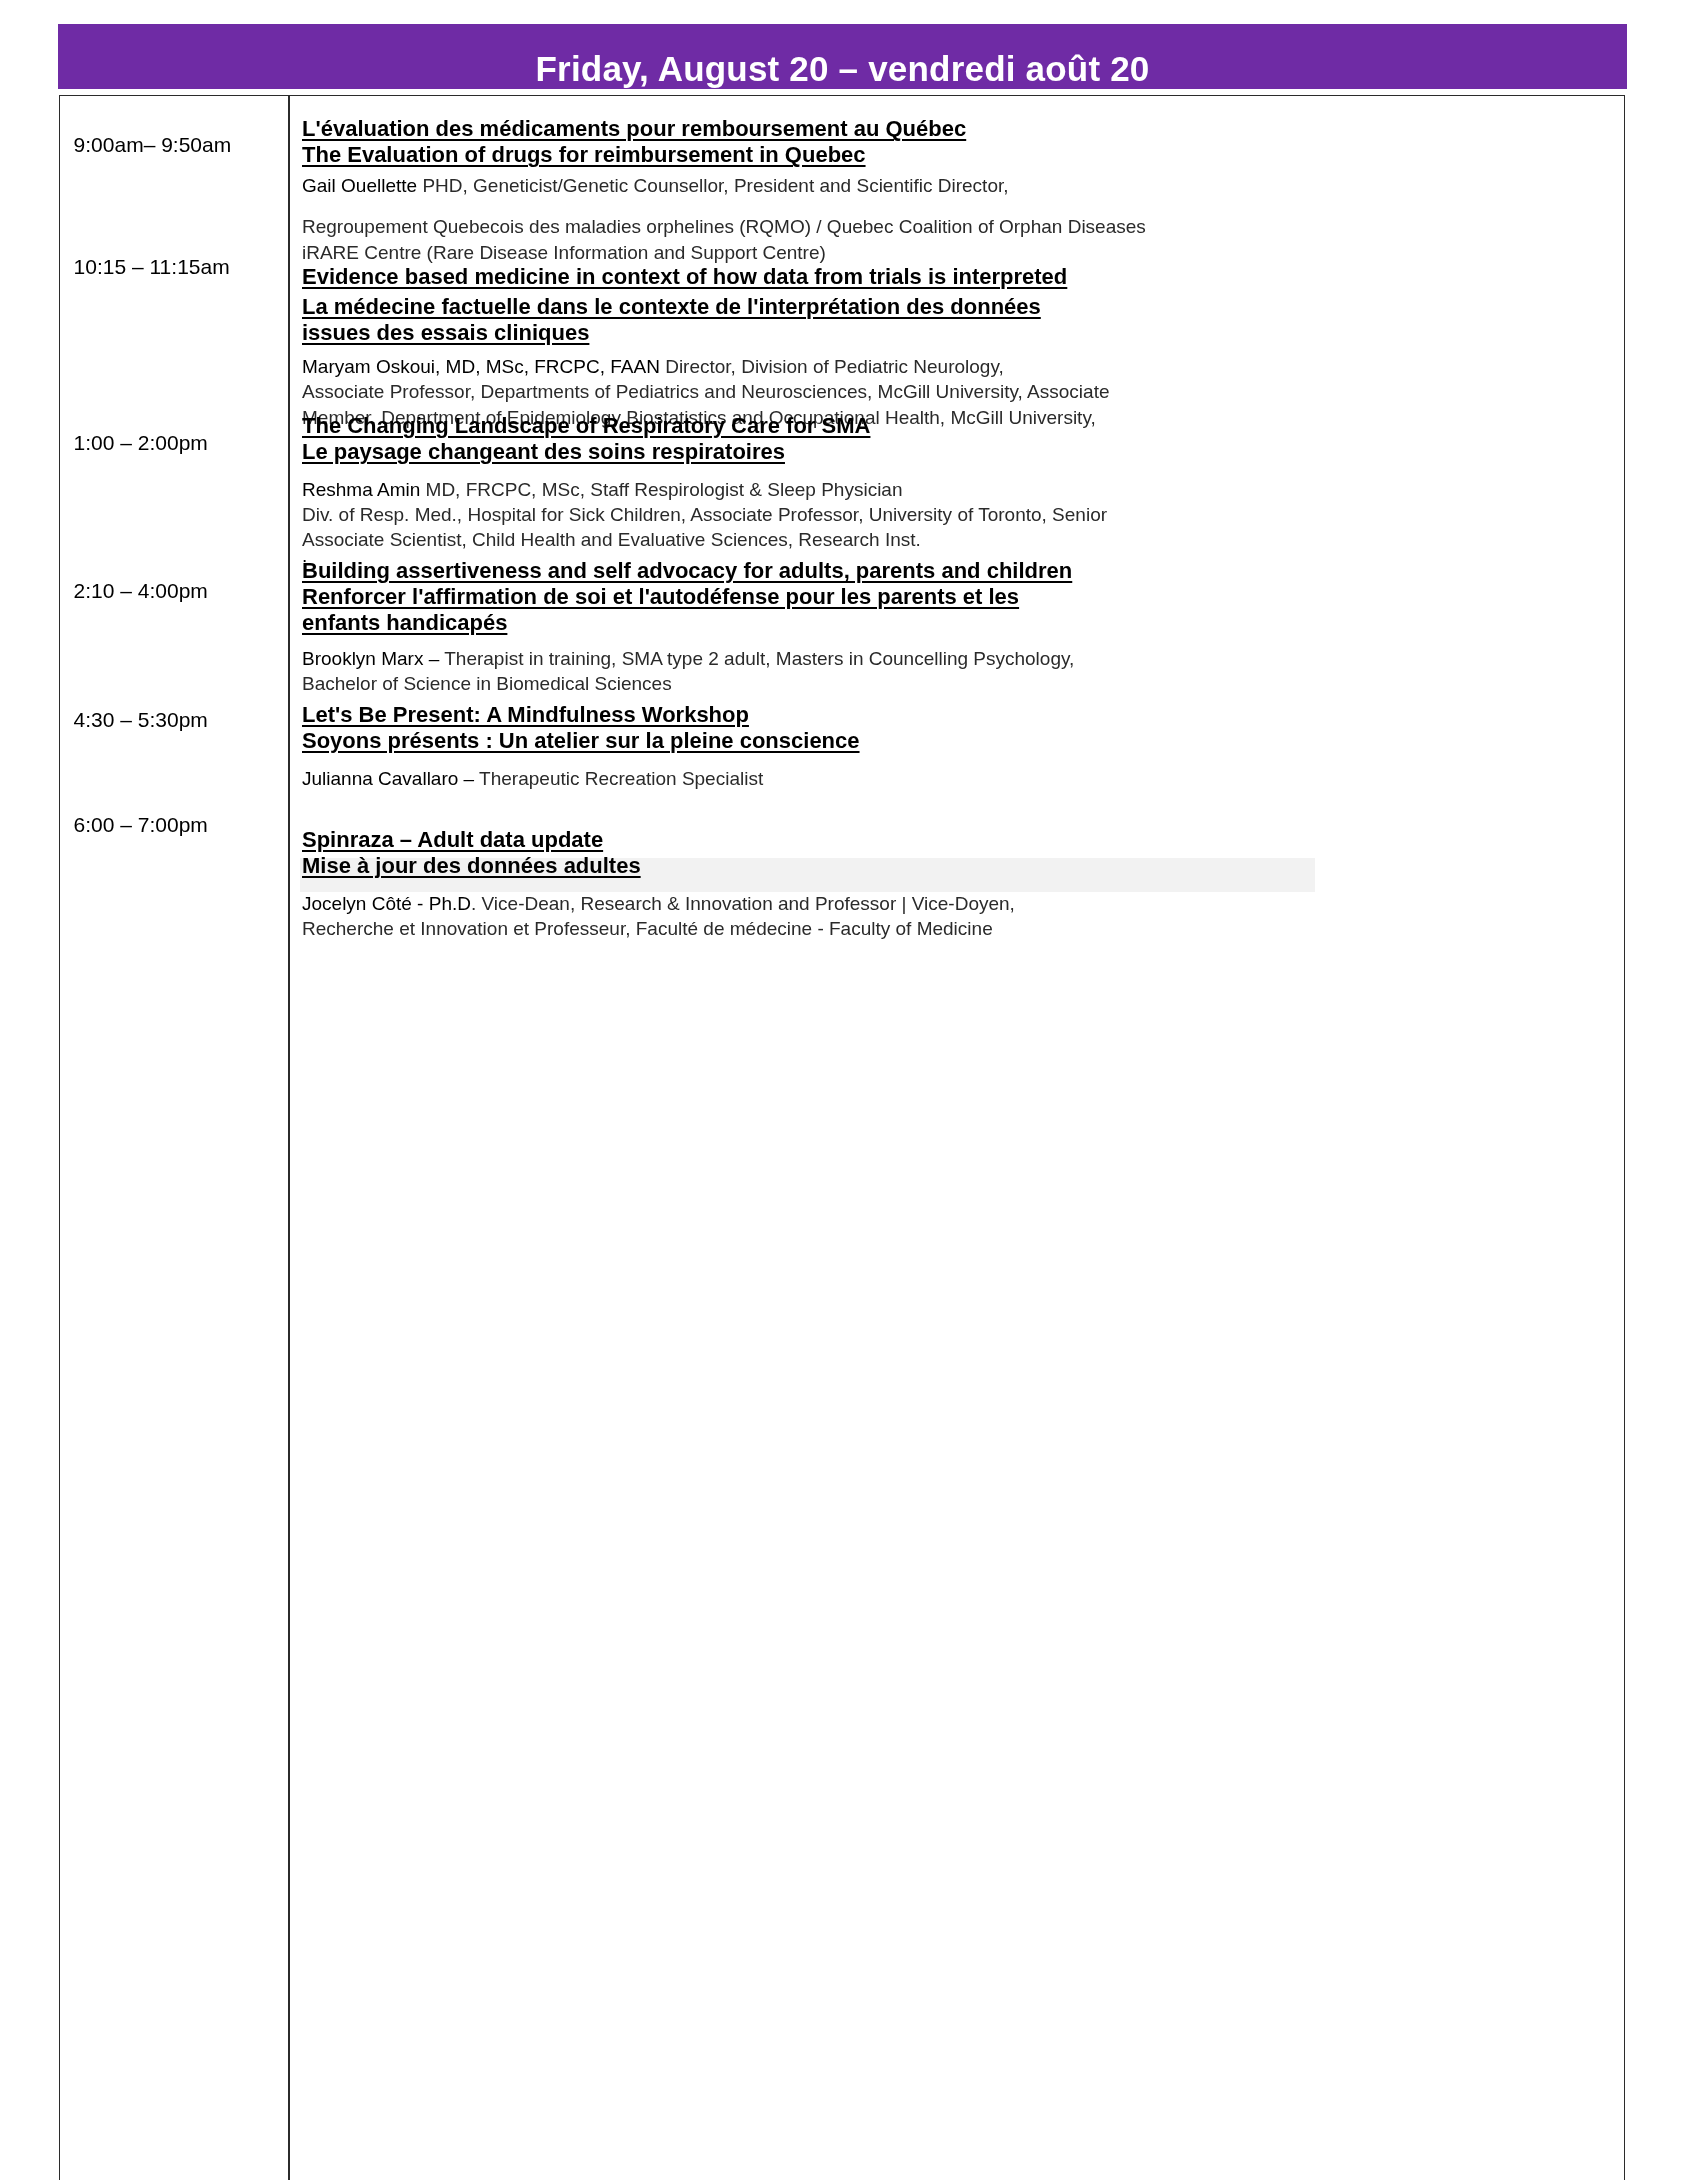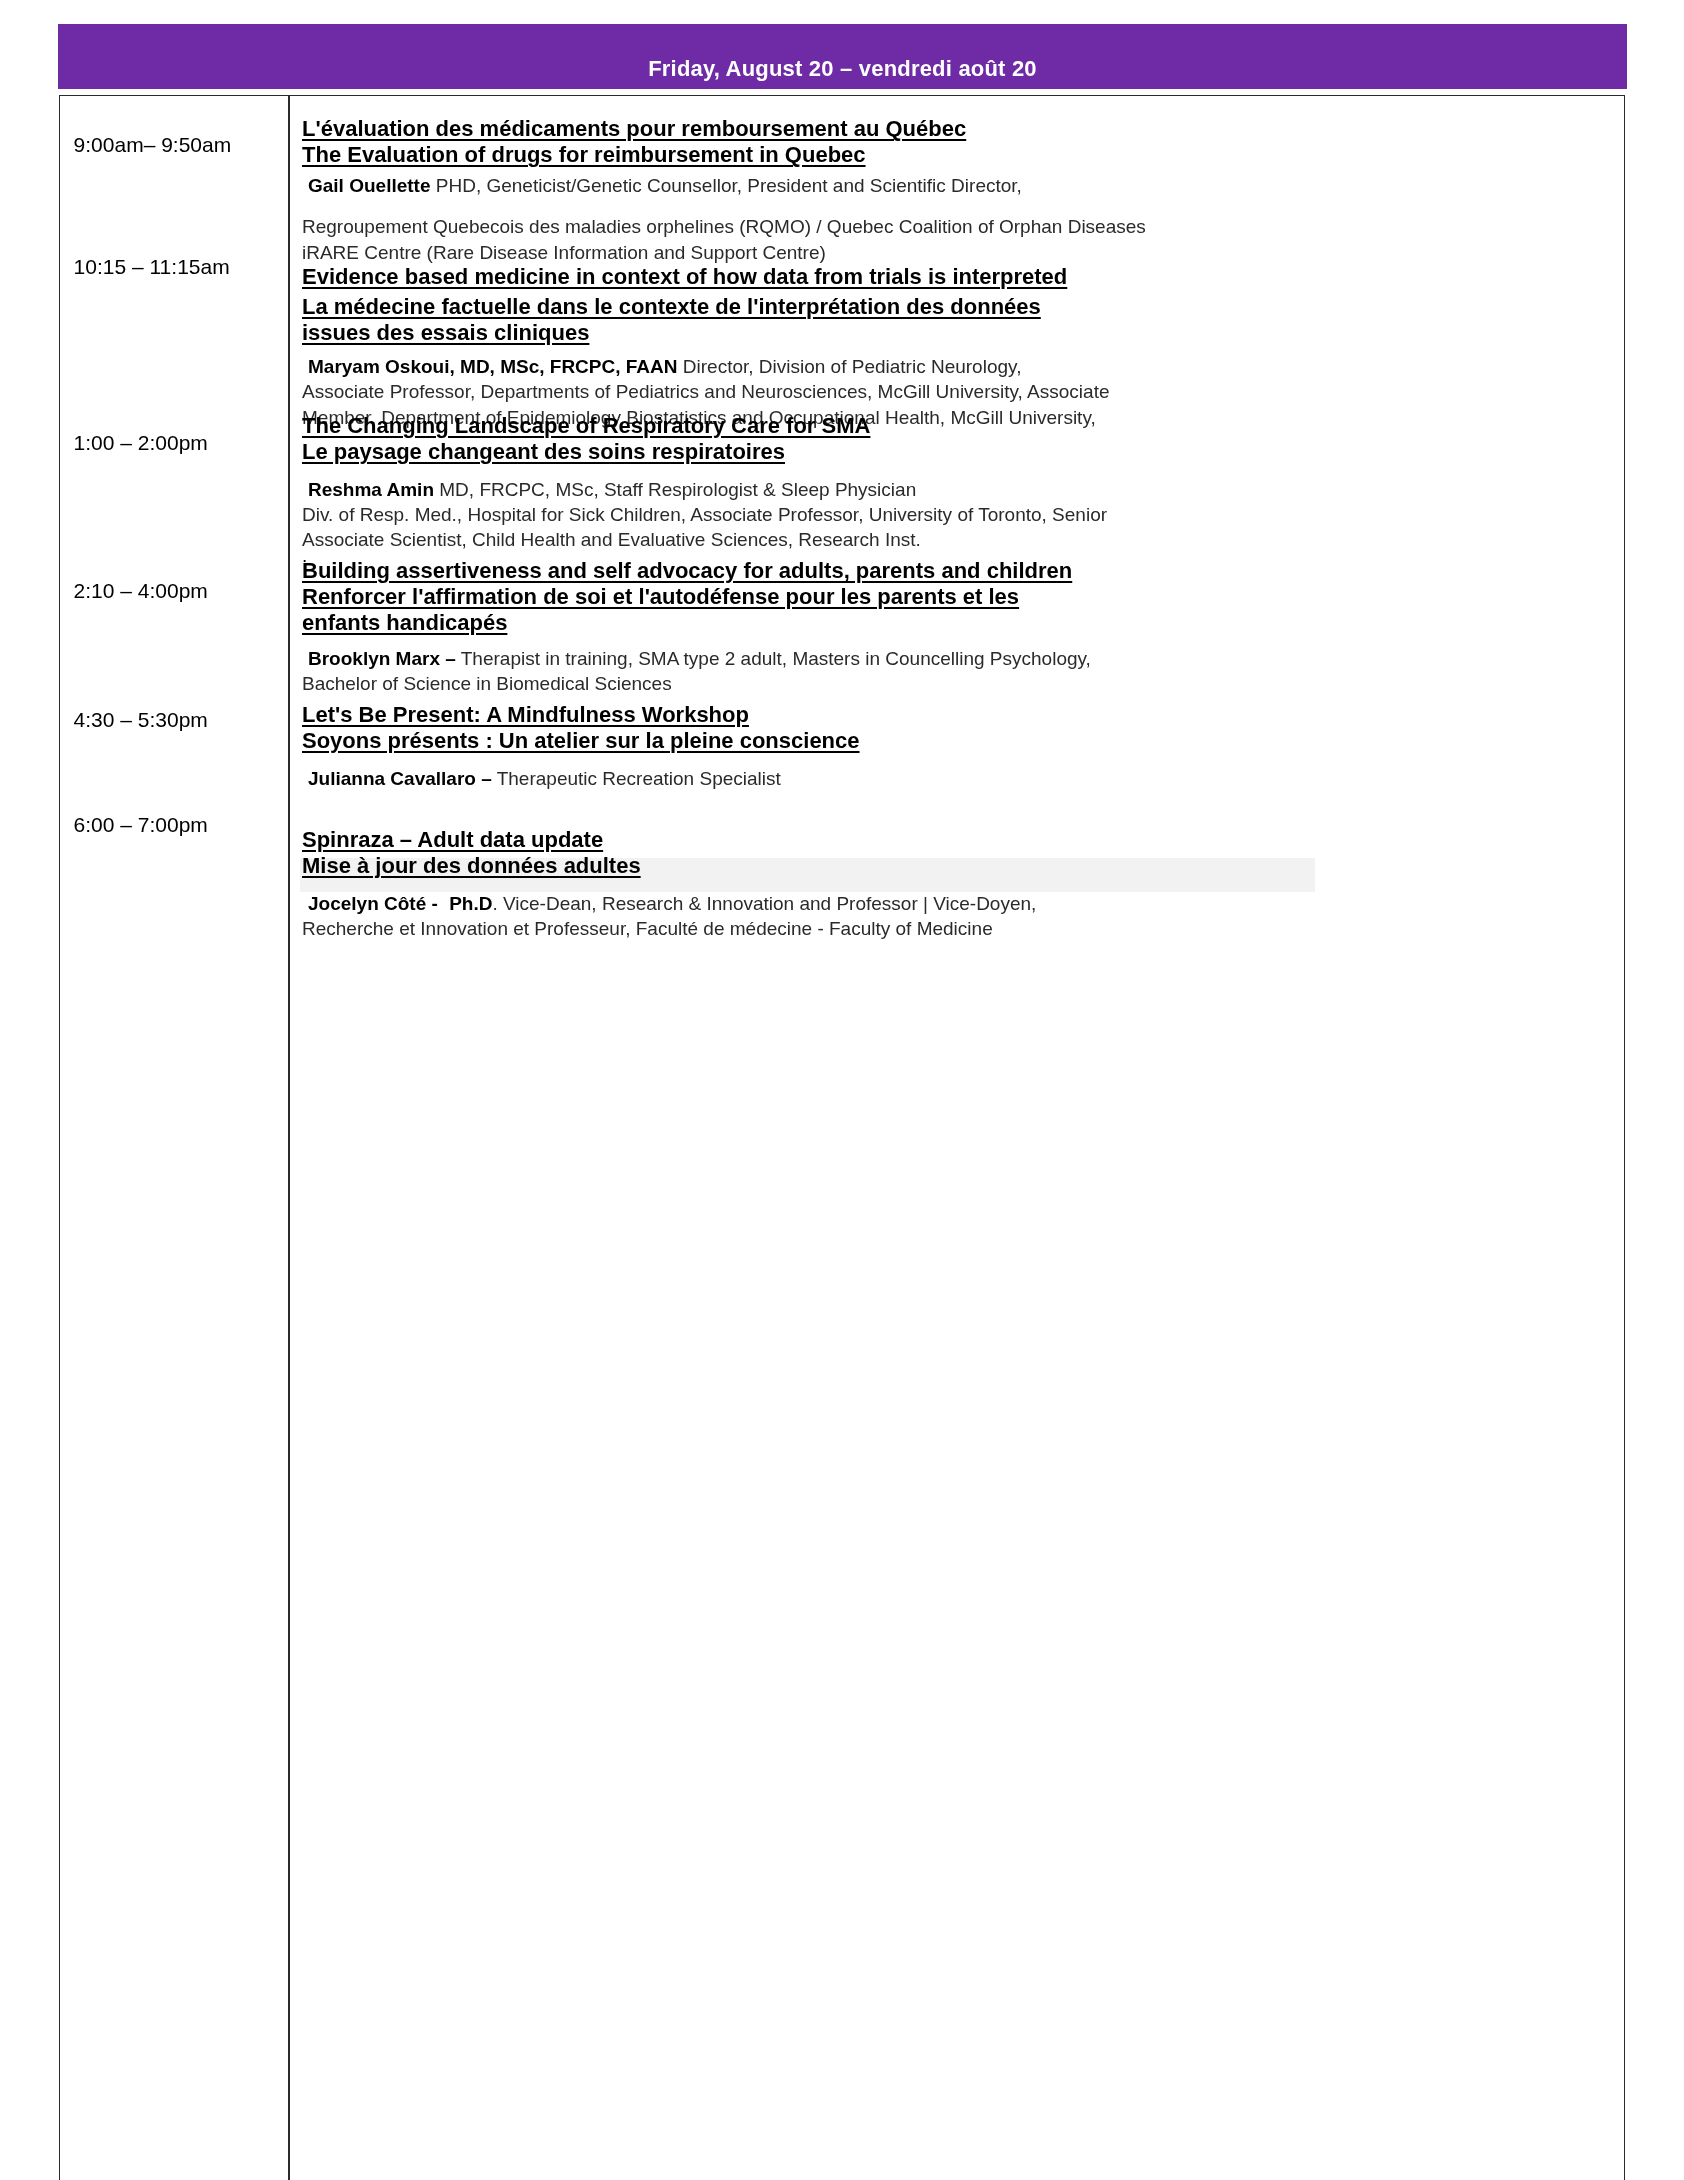--- a/index.html
+++ b/index.html
@@ -34,21 +34,21 @@
     width: 1569px;
     height: 65px;
     background: #6F2BA5;
     display: flex;
     align-items: center;
     justify-content: center;
     box-sizing: border-box;
   }
   .day-header .title {
     color: #ffffff;
-    font-size: 22px;
+    font-size: 35px;
     font-weight: bold;
     letter-spacing: 0.2px;
     line-height: 1;
     text-align: left;
     margin-top: 24px;
   }
 
   
   .agenda-table {
     position: absolute;
@@ -111,21 +111,21 @@
     color: #000000;
     margin: 0;
   }
   .sess-title.spaced { margin-bottom: 4px; }
   .sess-speaker {
     font-size: 19px;
     line-height: 1.32;
     color: #2a2a2a;
     margin: 5.1px 0 0 0;
   }
-  .sess-speaker b { color: #000000; font-weight: bold; margin-left: 6px; }
+  .sess-speaker b { color: #000000; font-weight: normal; }
   .lone-dot {
     font-size: 19px;
     line-height: 1;
     color: #000;
     height: 12px;
   }
 
   
   .hl-band {
     position: absolute;

